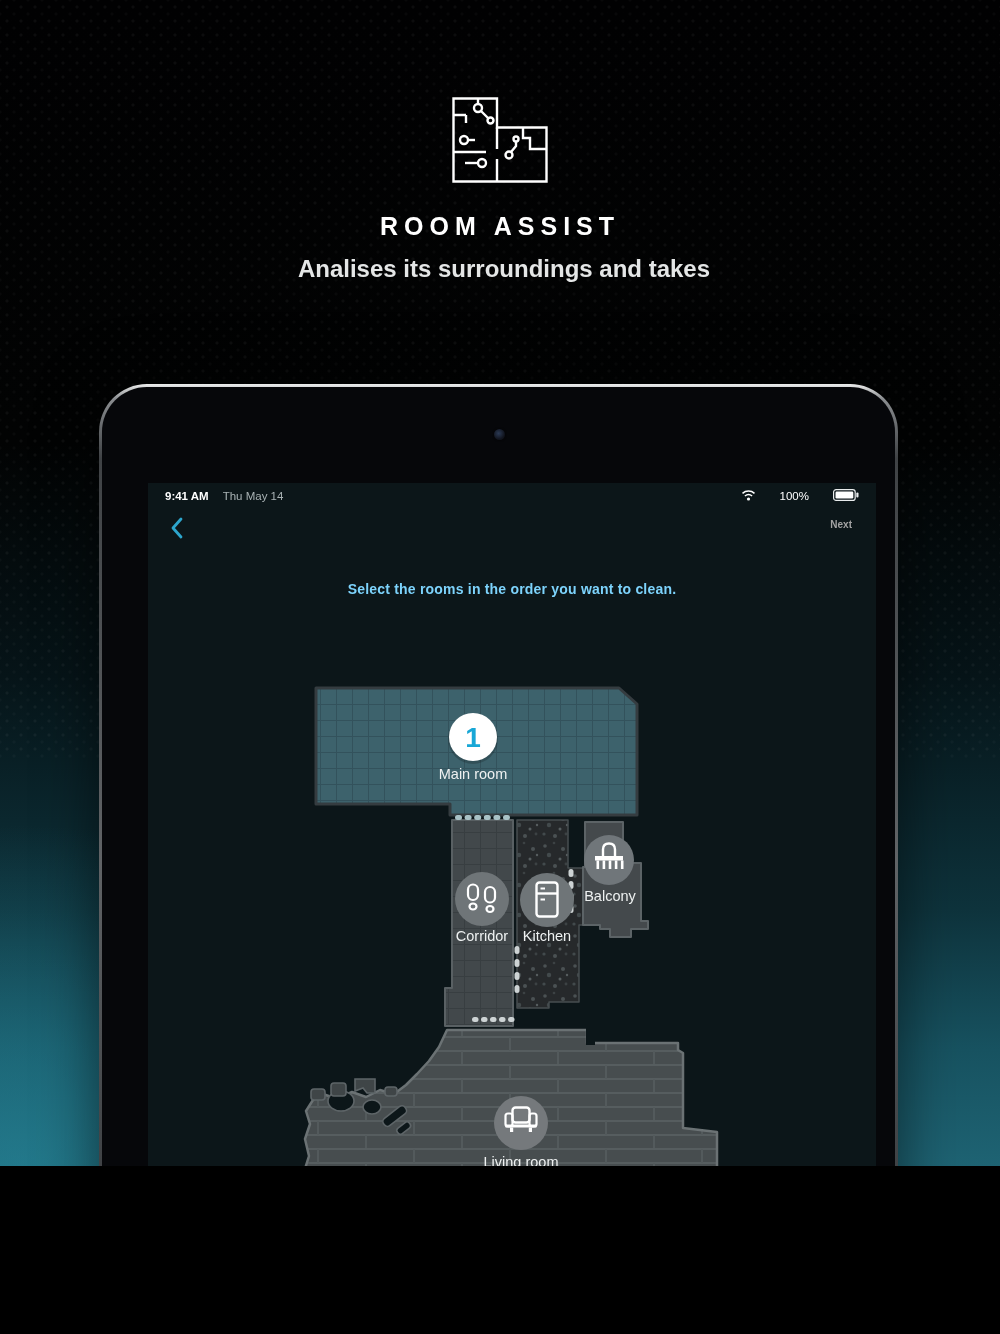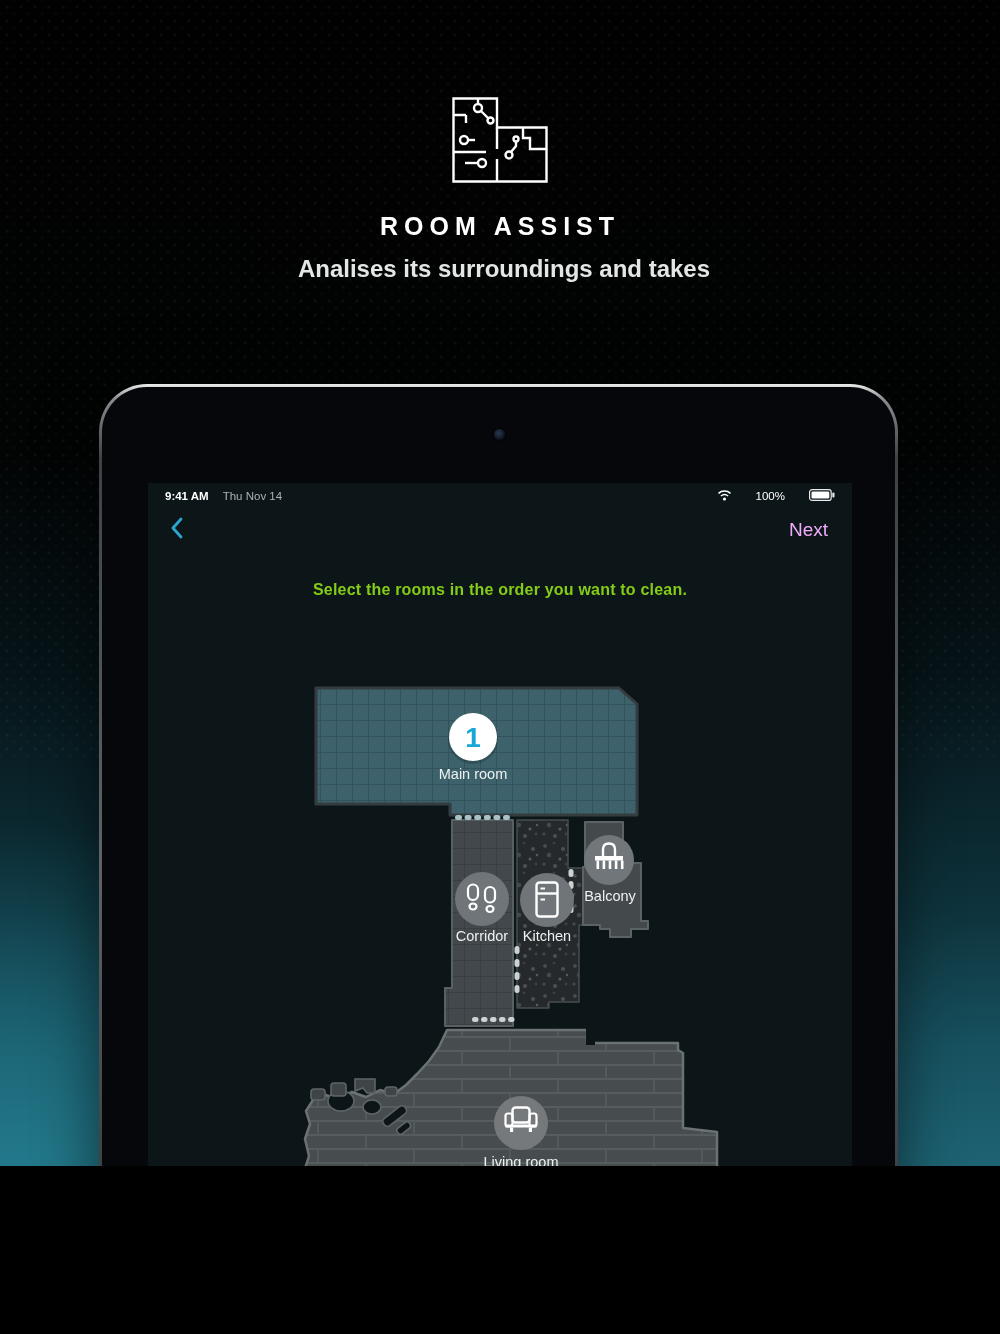--- a/index.html
+++ b/index.html
@@ -34,40 +34,40 @@
     box-shadow:0 0 60px rgba(0,0,0,0.55);
   }
   .tablet-inner{width:100%;height:100%;border-radius:45px;background:#06070a;}
   .camera{
     position:absolute;left:494px;top:429px;width:11px;height:11px;border-radius:50%;
     background:radial-gradient(circle at 42% 40%, #2b3a55 0%, #10131c 65%);
     box-shadow:0 0 2px rgba(0,0,0,0.9);
   }
   .screen{
     position:absolute;left:148px;top:483px;width:704px;height:851px;
-    background:#0c1619;overflow:hidden;
+    background:#0c1619;overflow:hidden;padding-left:24px;
   }
   .status{
     position:absolute;top:0;left:0;right:0;height:26px;
     display:flex;align-items:center;padding:0 17px;
     font-size:11.5px;color:#ffffff;
   }
   .status-left{display:flex;align-items:baseline;gap:14px;}
   .time{font-weight:bold;}
   .date{color:#a9b2b4;}
   .status-right{margin-left:auto;display:flex;align-items:center;gap:24px;}
   .battery-label{font-size:11.5px;color:#fff;}
   .back-btn{position:absolute;left:21px;top:33px;width:16px;height:24px;cursor:pointer;}
   .next-btn{
-    position:absolute;right:24px;top:36px;color:#f0abfc;
-    font-size:19px;font-weight:normal;cursor:pointer;
+    position:absolute;right:24px;top:36px;color:#a3a3a3;
+    font-size:10px;font-weight:bold;cursor:pointer;
   }
   .instruction{
     position:absolute;top:98px;left:0;width:100%;text-align:center;
-    color:#84cc16;font-size:16px;font-weight:bold;letter-spacing:0.2px;
+    color:#7dd3fc;font-size:14px;font-weight:bold;letter-spacing:0.2px;
   }
   .map{position:absolute;left:0;top:0;width:704px;height:851px;}
   .map text{font-family:"Liberation Sans",sans-serif;}
   .room-label{font-size:14.5px;fill:#eef1f1;text-anchor:middle;}
   .order-num{font-size:28px;font-weight:bold;fill:#18a7d6;text-anchor:middle;}
 </style>
 </head>
 <body>
 
 <div class="canvas">
@@ -101,21 +101,21 @@
   <div class="tablet">
     <div class="tablet-inner"></div>
   </div>
   <div class="camera"></div>
 
   <div class="screen">
 
     <div class="status">
       <div class="status-left">
         <span class="time">9:41 AM</span>
-        <span class="date">Thu Nov 14</span>
+        <span class="date">Thu May 14</span>
       </div>
       <div class="status-right">
         <span>
           <svg width="15" height="12" viewBox="0 0 15 12">
             <path d="M1.5,4.4 a9,9 0 0 1 12,0" stroke="#fff" stroke-width="1.5" fill="none"></path>
             <path d="M3.9,7 a5.6,5.6 0 0 1 7.2,0" stroke="#fff" stroke-width="1.5" fill="none"></path>
             <circle cx="7.5" cy="10" r="1.6" fill="#fff"></circle>
           </svg>
         </span>
         <span class="battery-label">100%</span>

